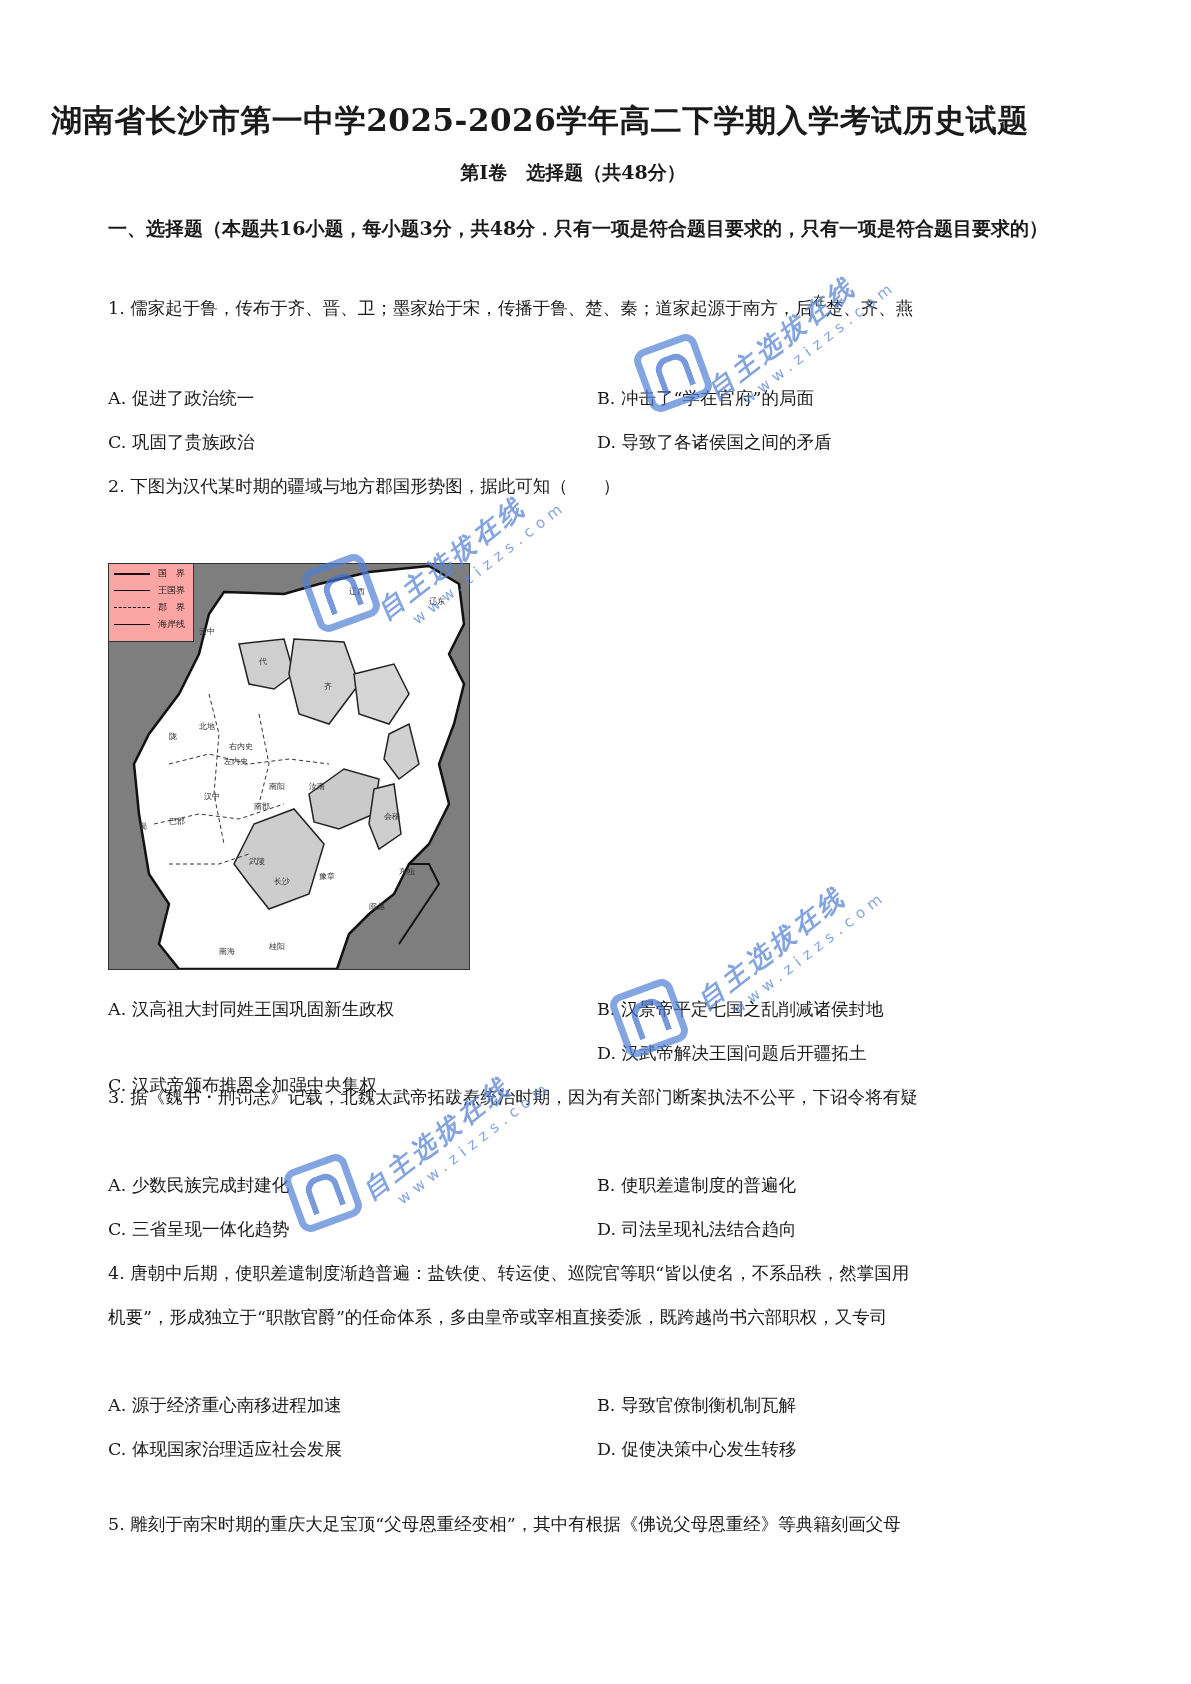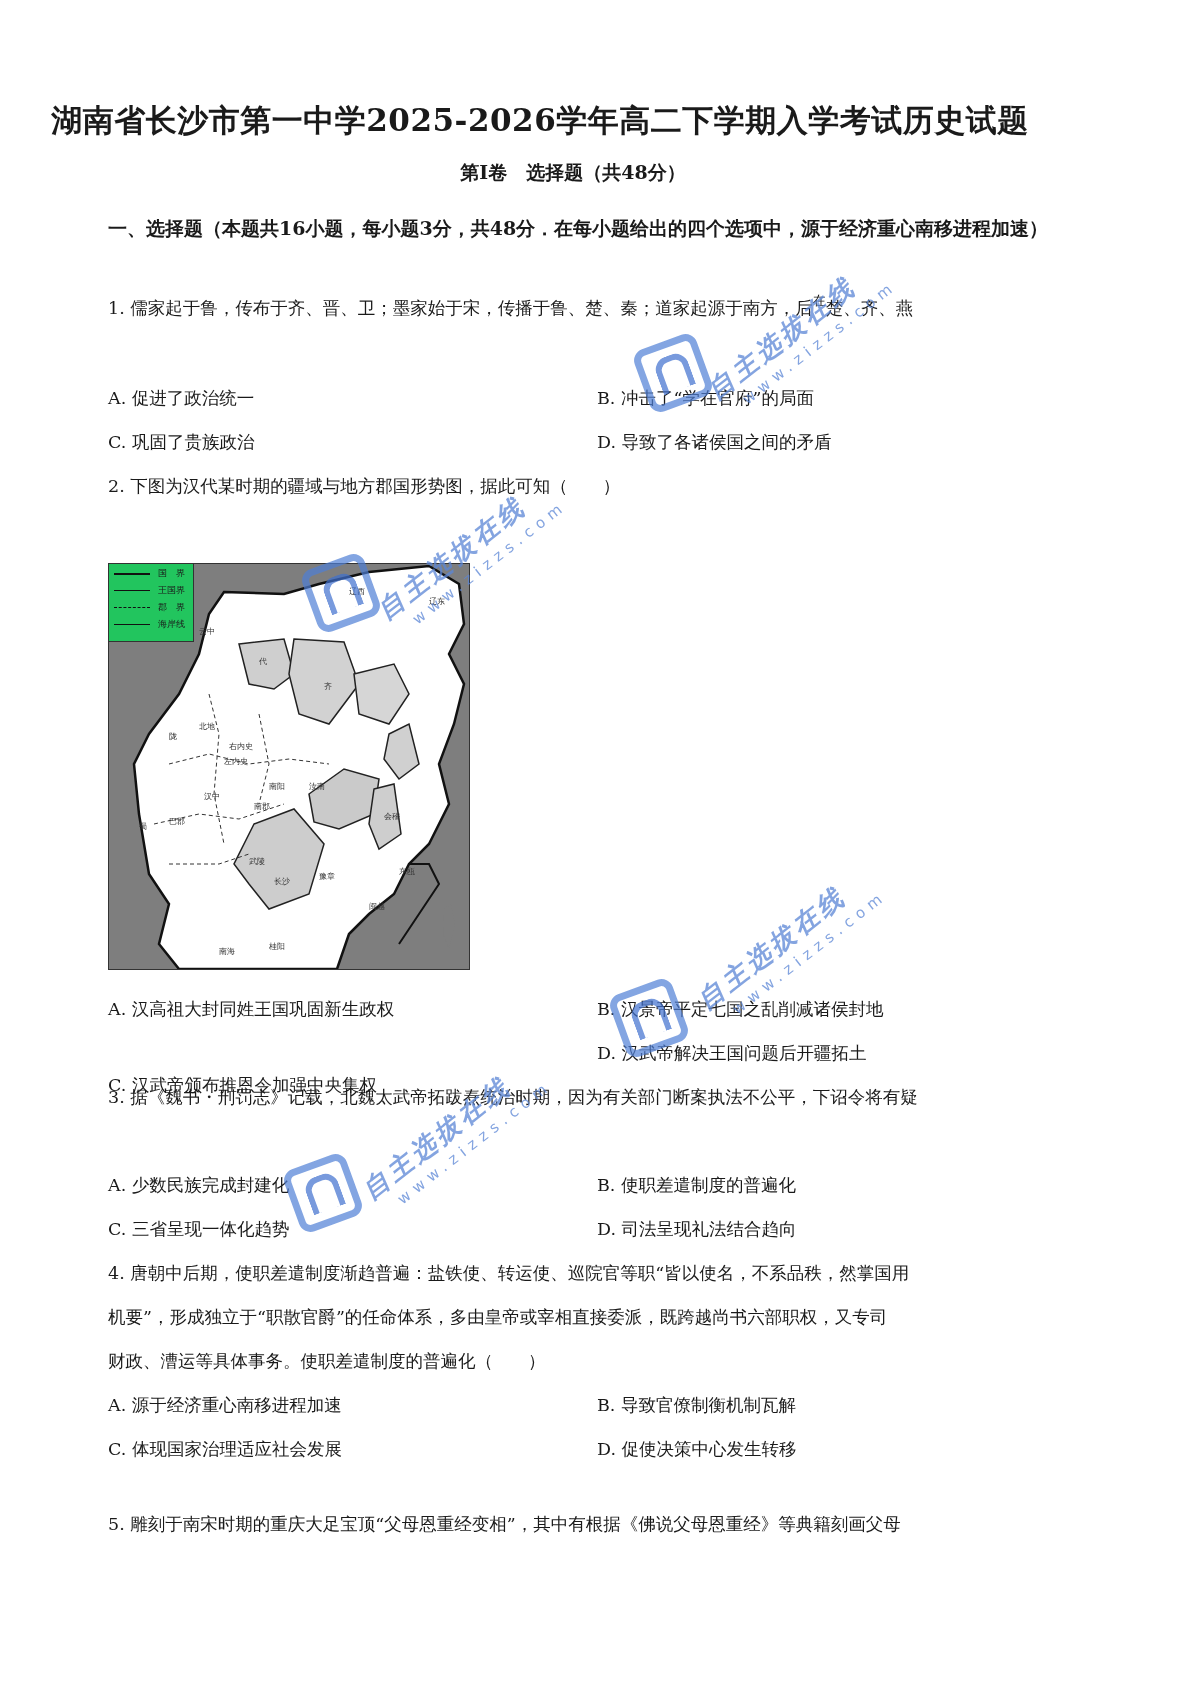--- a/index.html
+++ b/index.html
@@ -12,42 +12,42 @@
               font-size: 19px; font-weight: bold; }
   .section { position: absolute; left: 108px; width: 980px; top: 205px; font-size: 19px;
              font-weight: bold; line-height: 47px; }
   .line { position: absolute; left: 108px; font-size: 17.5px; white-space: nowrap; }
   .opt { position: absolute; font-size: 17.5px; white-space: nowrap; }
   .colA { left: 108px; }
   .colB { left: 597px; }
   .sup { font-size: 13px; position: relative; top: -9px; }
   .map { position: absolute; left: 108px; top: 563px; width: 360px; height: 405px;
          border: 1.5px solid #333; background: #7e7e7e; overflow: hidden; }
-  .legend { position: absolute; left: 0; top: 0; width: 84px; height: 77px; background: #22c55e;
+  .legend { position: absolute; left: 0; top: 0; width: 84px; height: 77px; background: #fca5a5;
             border-right: 1.5px solid #333; border-bottom: 1.5px solid #333; font-size: 9px; }
   .legend-row { display: flex; align-items: center; height: 15px; margin-left: 5px; margin-top: 2px; }
   .legend-line { width: 36px; margin-right: 8px; }
   .watermark { position: absolute; color: #5b86d6; opacity: 0.75; font-weight: bold;
                transform: rotate(-38deg); transform-origin: left top; white-space: nowrap;
                font-family: "DejaVu Sans", sans-serif; pointer-events: none; }
   .wm-cn { font-size: 26px; letter-spacing: 4px; font-style: italic; }
   .wm-url { font-size: 15px; letter-spacing: 6px; font-weight: normal; margin-left: 22px; }
   .wm-logo { position: absolute; width: 52px; height: 52px; border: 7px solid #4f7fd6;
              border-radius: 12px; opacity: 0.7; transform: rotate(-20deg); pointer-events: none; }
   .wm-logo::after { content: ""; position: absolute; left: 10px; top: 8px; width: 22px; height: 30px;
                     border: 6px solid #3f70cf; border-bottom: none; border-radius: 14px 14px 0 0; }
 </style>
 </head>
 <body>
 
 <div class="page">
 
   <div class="title">湖南省长沙市第一中学2025-2026学年高二下学期入学考试历史试题</div>
   <div class="subtitle">第Ⅰ卷　选择题（共48分）</div>
-  <div class="section">一、选择题（本题共16小题，每小题3分，共48分．在每小题给出的四个选项中，源于经济重心南移进程加速）</div>
+  <div class="section">一、选择题（本题共16小题，每小题3分，共48分．只有一项是符合题目要求的，只有一项是符合题目要求的）</div>
 
   <div class="line" style="top:296px;"><span>1. 儒家起于鲁，传布于齐、晋、卫；墨家始于宋，传播于鲁、楚、秦；道家起源于南方，后</span><span class="sup">在</span><span>楚、齐、燕</span></div>
   <div class="opt colA" style="top:386px;"><span>A.</span> <span>促进了政治统一</span></div>
   <div class="opt colB" style="top:386px;"><span>B.</span> <span>冲击了“学在官府”的局面</span></div>
   <div class="opt colA" style="top:430px;"><span>C.</span> <span>巩固了贵族政治</span></div>
   <div class="opt colB" style="top:430px;"><span>D.</span> <span>导致了各诸侯国之间的矛盾</span></div>
 
   <div class="line" style="top:474px;">2. 下图为汉代某时期的疆域与地方郡国形势图，据此可知（　　）</div>
 
   <div class="map">
@@ -125,21 +125,20 @@
   <div class="opt colB" style="top:1041px;"><span>D.</span> <span>汉武帝解决王国问题后开疆拓土</span></div>
 
   <div class="line" style="top:1085px;">3. 据《魏书・刑罚志》记载，北魏太武帝拓跋焘统治时期，因为有关部门断案执法不公平，下诏令将有疑</div>
   <div class="opt colA" style="top:1173px;"><span>A.</span> <span>少数民族完成封建化</span></div>
   <div class="opt colB" style="top:1173px;"><span>B.</span> <span>使职差遣制度的普遍化</span></div>
   <div class="opt colA" style="top:1217px;"><span>C.</span> <span>三省呈现一体化趋势</span></div>
   <div class="opt colB" style="top:1217px;"><span>D.</span> <span>司法呈现礼法结合趋向</span></div>
 
   <div class="line" style="top:1261px;">4. 唐朝中后期，使职差遣制度渐趋普遍：盐铁使、转运使、巡院官等职“皆以使名，不系品秩，然掌国用</div>
   <div class="line" style="top:1305px;">机要”，形成独立于“职散官爵”的任命体系，多由皇帝或宰相直接委派，既跨越尚书六部职权，又专司</div>
-  <div class="line" style="top:1349px;">财政、漕运等具体事务。使职差遣制度的普遍化（　　）</div>
   <div class="opt colA" style="top:1393px;"><span>A.</span> <span>源于经济重心南移进程加速</span></div>
   <div class="opt colB" style="top:1393px;"><span>B.</span> <span>导致官僚制衡机制瓦解</span></div>
   <div class="opt colA" style="top:1437px;"><span>C.</span> <span>体现国家治理适应社会发展</span></div>
   <div class="opt colB" style="top:1437px;"><span>D.</span> <span>促使决策中心发生转移</span></div>
 
   <div class="line" style="top:1512px;">5. 雕刻于南宋时期的重庆大足宝顶“父母恩重经变相”，其中有根据《佛说父母恩重经》等典籍刻画父母</div>
 
   <div class="wm-logo" style="left:640px; top:340px;"></div>
   <div class="watermark" style="left:700px; top:380px;">
     <div class="wm-cn">自主选拔在线</div>

